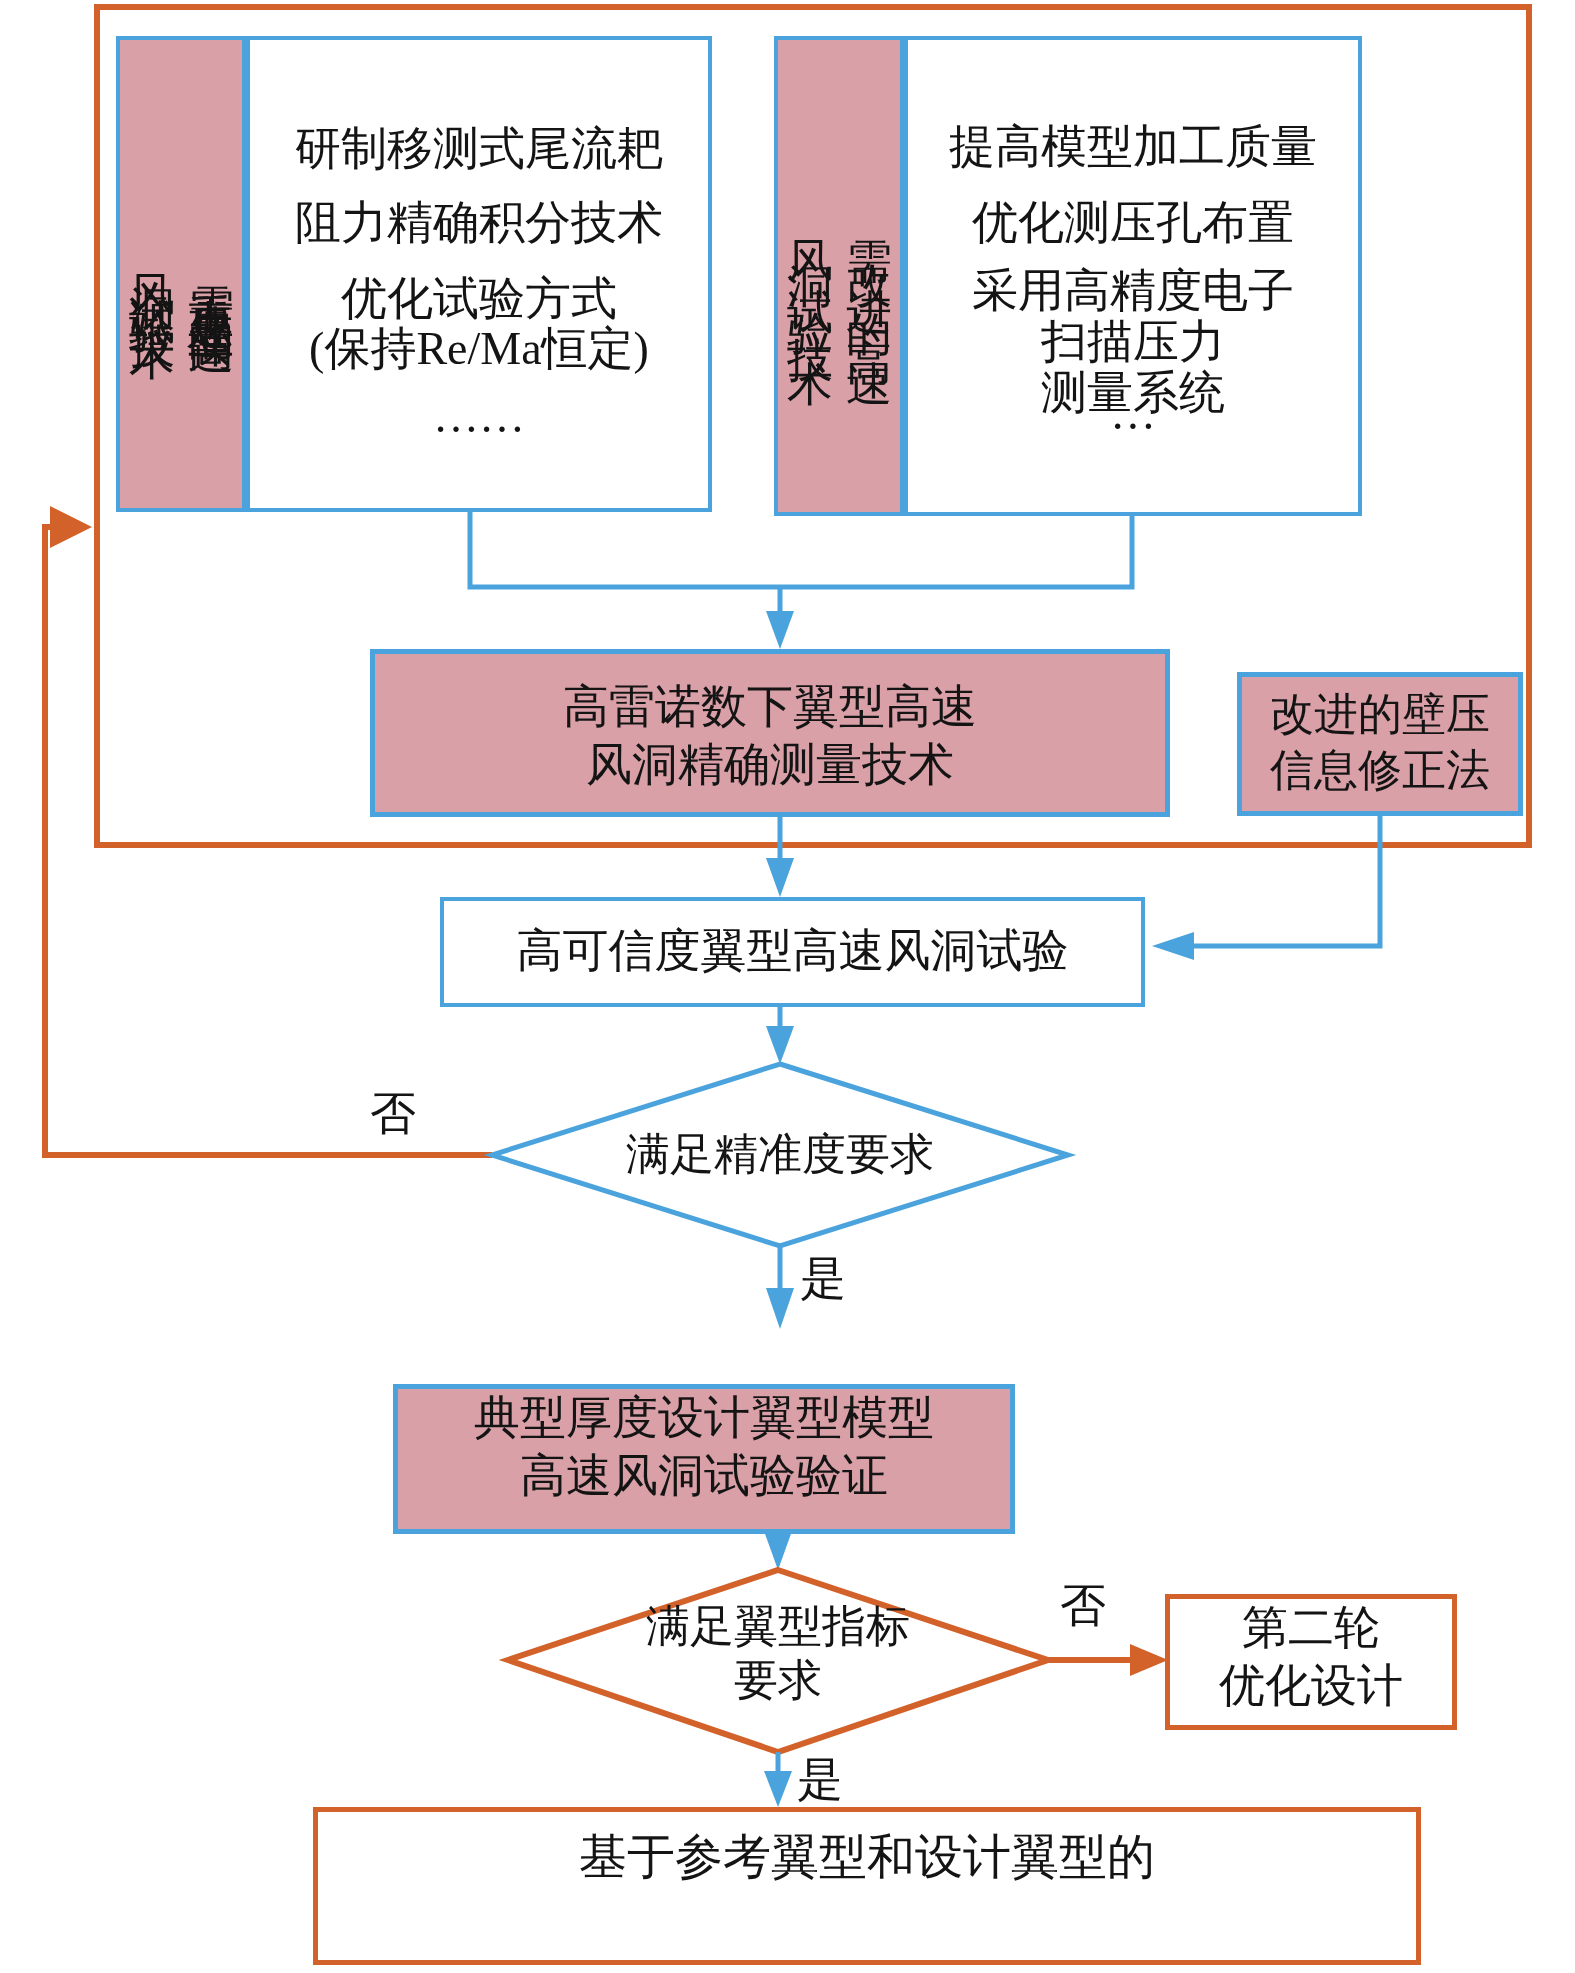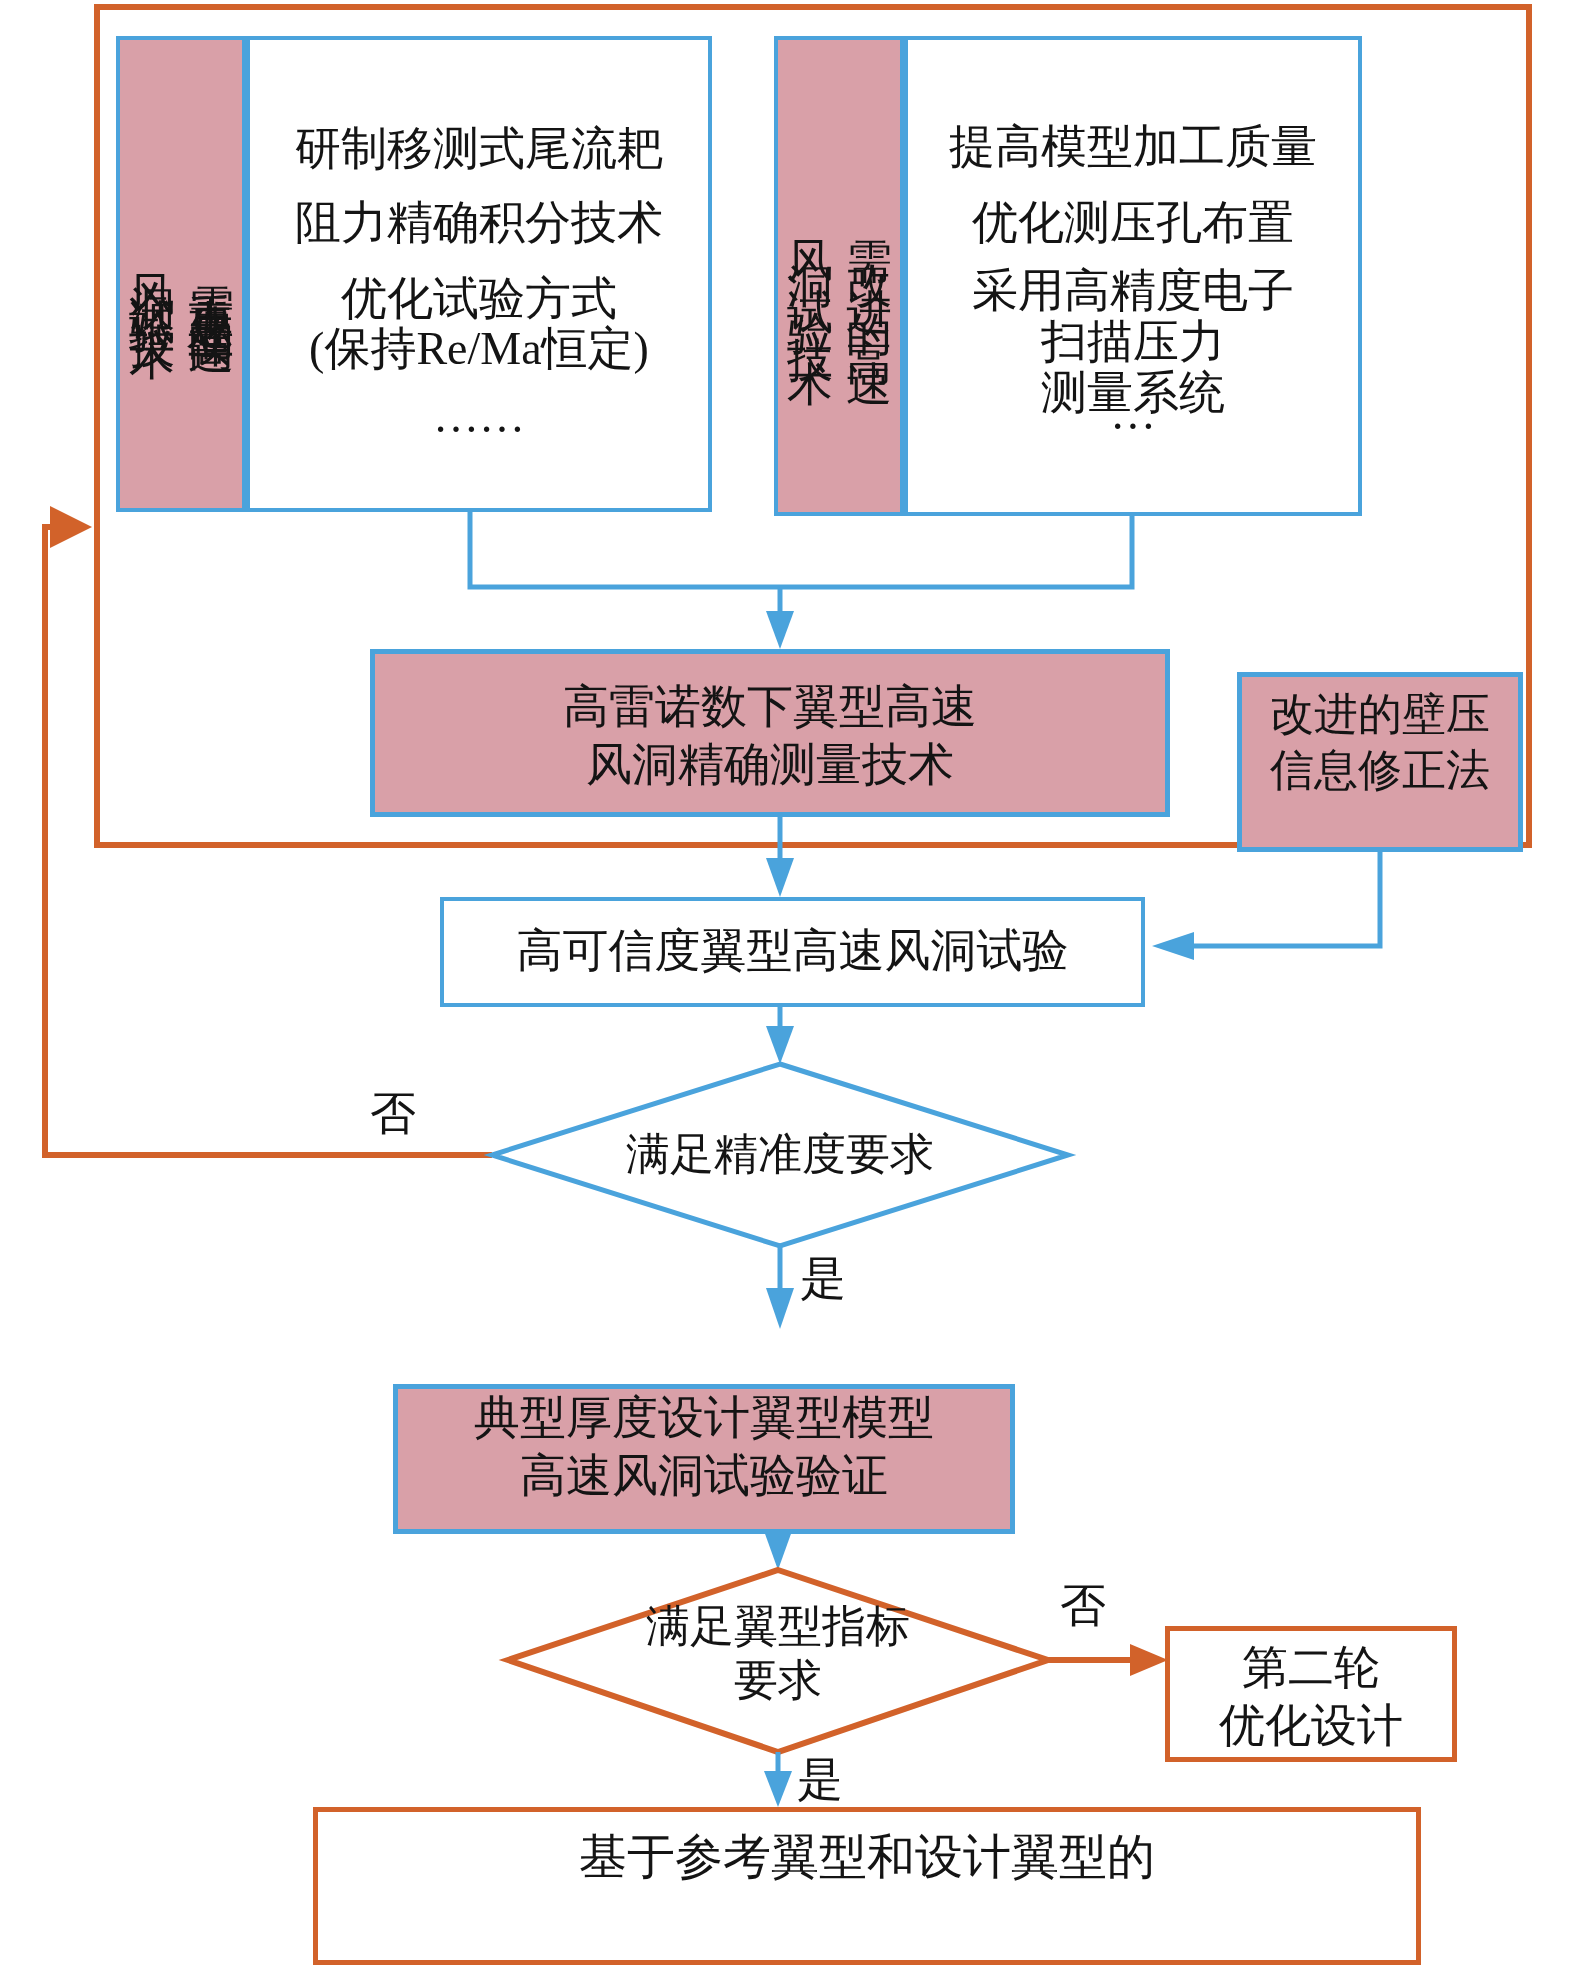--- a/index.html
+++ b/index.html
@@ -104,21 +104,21 @@
     <div class="cline" style="top:277px;">扫描压力</div>
     <div class="cline" style="top:328px;">测量系统</div>
     <div class="cline" style="top:362px;">···</div>
   </div>
 
   <div class="abs pbox t46" style="left:370px;top:649px;width:800px;height:168px;padding-top:24px;">
     <div>高雷诺数下翼型高速</div>
     <div>风洞精确测量技术</div>
   </div>
 
-  <div class="abs pbox" style="left:1237px;top:672px;width:286px;height:180px;padding-top:10px;font-size:44px;line-height:56px;text-align:center;">
+  <div class="abs pbox" style="left:1237px;top:672px;width:286px;height:144px;padding-top:10px;font-size:44px;line-height:56px;text-align:center;">
     <div>改进的壁压</div>
     <div>信息修正法</div>
   </div>
 
   <div class="abs wbox" style="left:440px;top:897px;width:705px;height:110px;text-align:center;font-size:46px;line-height:100px;white-space:nowrap;">
     <span>高可信度翼型高速风洞试验</span>
   </div>
 
   <div class="abs dtext" style="left:580px;top:1128px;width:400px;">
     <span>满足精准度要求</span>
@@ -131,21 +131,21 @@
     <div>高速风洞试验验证</div>
   </div>
 
   <div class="abs dtext" style="left:608px;top:1600px;width:340px;">
     <div>满足翼型指标</div>
     <div>要求</div>
   </div>
   <div class="abs lbl" style="left:1060px;top:1582px;"><span>否</span></div>
   <div class="abs lbl" style="left:797px;top:1756px;"><span>是</span></div>
 
-  <div class="abs obox" style="left:1165px;top:1594px;width:292px;height:136px;padding-top:8px;font-size:46px;line-height:58px;margin-top:32px;">
+  <div class="abs obox" style="left:1165px;top:1594px;width:292px;height:136px;font-size:46px;line-height:58px;">
     <div>第二轮</div>
     <div>优化设计</div>
   </div>
 
   <div class="abs obox t48" style="left:313px;top:1807px;width:1108px;height:158px;padding-top:12px;">
     <div>基于参考翼型和设计翼型的</div>
   </div>
 
 </div>
 

